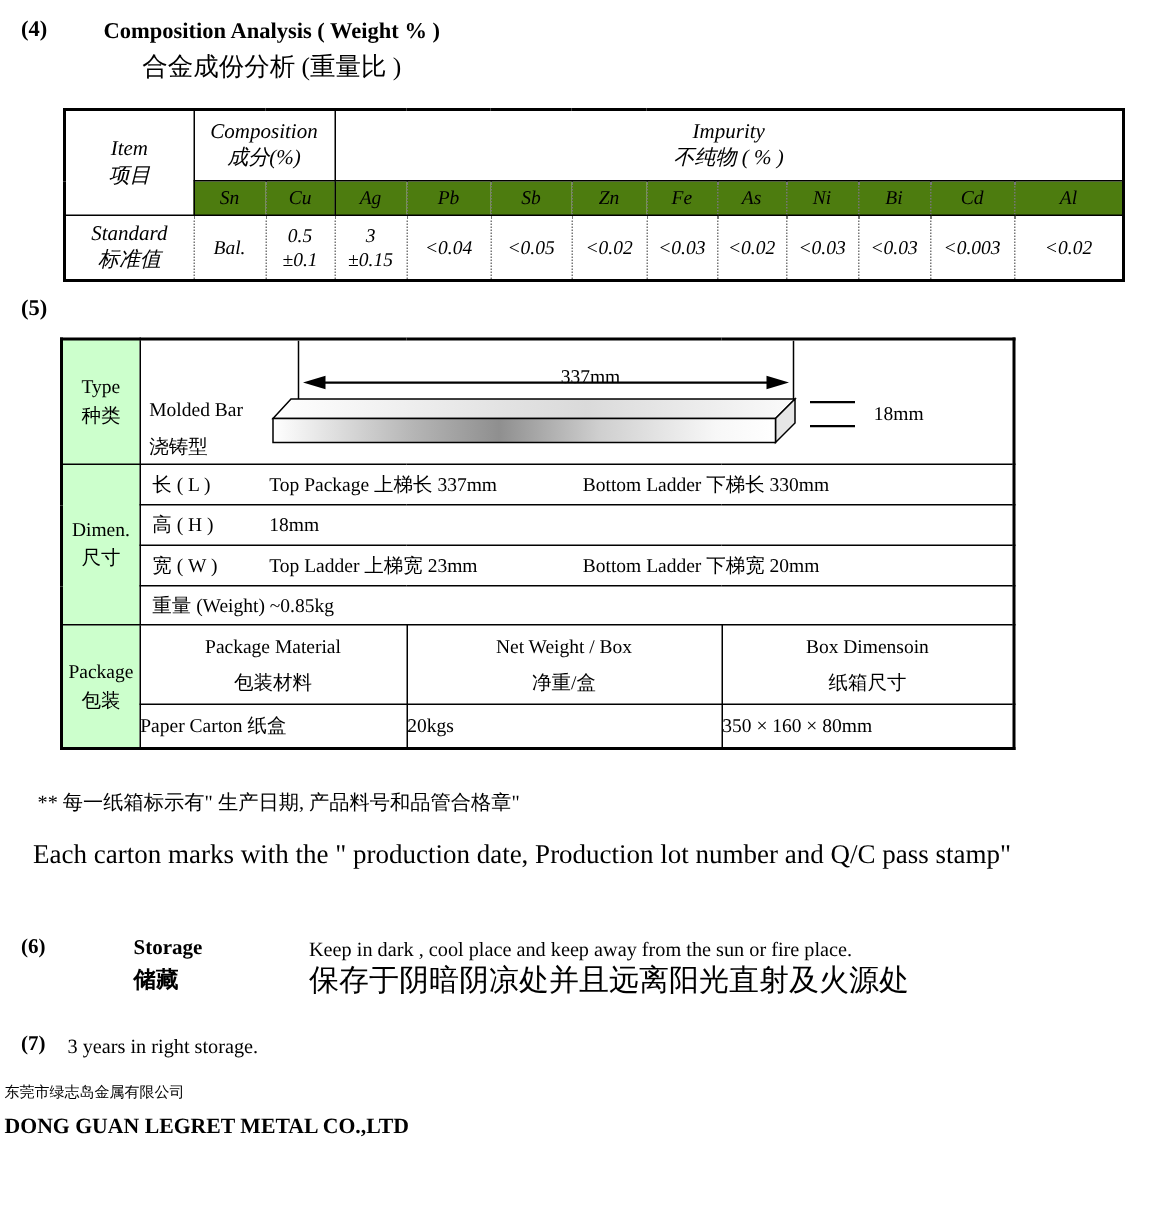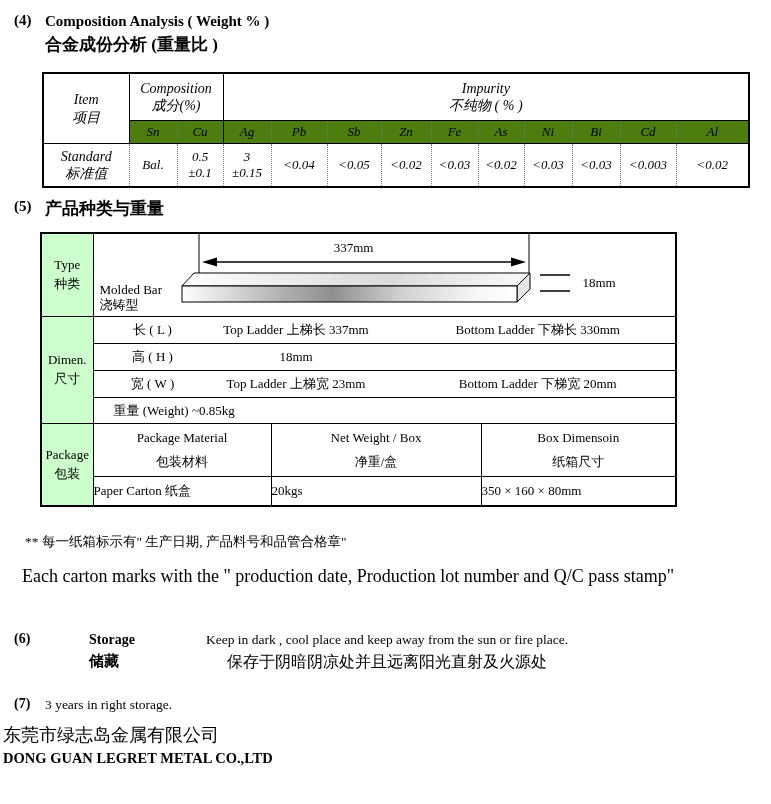--- a/index.html
+++ b/index.html
@@ -3,23 +3,23 @@
 <meta charset="utf-8">
 <style>
   html,body{margin:0;padding:0;background:#fff;}
   .page{position:relative;width:771px;height:804px;background:#fff;overflow:hidden;
         font-family:"Liberation Serif", serif;color:#000;}
   .pre{white-space:pre-line;}
 
   
   .sec-head{display:flex;margin-left:14px;margin-bottom:0;}
   .sec-num{width:31px;font-weight:bold;font-size:15px;padding-top:2px;}
-  .sec-titles{display:flex;flex-direction:column;}
+  .sec-titles{display:flex;flex-direction:column;margin-left:24px;}
   .sec-title-en{font-weight:bold;font-size:15px;line-height:22px;}
-  .sec-title-cn{font-weight:bold;font-size:17px;line-height:26px;}
+  .sec-title-cn{font-weight:normal;font-size:17px;line-height:26px;text-align:center;}
 
   
   table{border-collapse:collapse;table-layout:fixed;}
   .t1{margin:14px 0 0 42px;width:706px;border:2px solid #000;}
   .t1 td{border-top:1px solid #000;border-bottom:1px solid #000;
          border-left:1px dotted #777;border-right:1px dotted #777;
          text-align:center;vertical-align:middle;
          font-style:italic;font-size:13px;line-height:1.25;padding:1px;}
   .t1 .hdr{font-size:14px;}
   .t1 .solid-r{border-right:1px solid #000;}
@@ -27,55 +27,55 @@
   .t1 .rowA td{height:44px;}
   .t1 .rowC td{height:40px;}
 
   
   .t2{margin:10px 0 0 40px;width:635px;border:2px solid #000;}
   .t2 td{border:1px solid #000;font-size:13px;vertical-align:middle;padding:0;}
   .t2 .green{background:#ccffcc;text-align:center;font-size:13px;line-height:1.45;}
   .t2 .type-cell{height:82px;position:relative;}
   .t2 .dim{height:26px;border-bottom:1px dotted #555;}
   .t2 .dim-last{height:25px;}
-  .dim-flex{display:flex;align-items:center;padding-left:20px;text-align:center;}
+  .dim-flex{display:flex;align-items:center;padding-left:8px;}
   .dim-label{width:78px;flex:0 0 78px;}
   .dim-col1{width:209px;flex:0 0 209px;}
   .dim-col2{flex:1;}
   .t2 .pkg-h{height:52px;text-align:center;}
   .t2 .pkg-h div{line-height:24px;}
   .t2 .pkg-v{height:28px;}
 
   
   .type-cell .lbl{position:absolute;font-size:13px;}
-  .molded-en{left:6px;top:48px;text-align:center;}
+  .molded-en{left:6px;top:38px;text-align:center;}
   .molded-cn{left:6px;top:62px;}
-  .len-label{left:200px;top:6px;width:120px;text-align:center;}
+  .len-label{left:200px;top:16px;width:120px;text-align:right;}
   .h-label{left:489px;top:41px;}
   .bar-svg{position:absolute;left:0;top:0;}
 
   
   .note1{margin:26px 0 0 25px;font-size:13.5px;}
   .note2{margin:15px 0 12px 22px;font-size:18px;}
 
   
   .info-block{display:flex;margin-left:14px;}
   .info-num{width:31px;font-weight:bold;font-size:14px;padding-top:2px;}
   .info-label{width:117px;margin-left:44px;}
   .info-label .en{font-weight:bold;font-size:14px;line-height:21px;}
   .info-label .cn{font-weight:bold;font-size:15px;line-height:23px;}
   .info-text .en{font-size:13.5px;line-height:21px;}
-  .info-text .cn{font-size:16px;line-height:23px;text-align:center;}
+  .info-text .cn{font-size:20px;line-height:23px;}
   .blk6{margin-top:42px;}
   .blk7{margin-top:21px;}
 
   
   .footer{margin:10px 0 0 3px;}
   .footer div{line-height:22px;}
-  .f-cn{font-size:18px;font-family:Liberation Mono, monospace;}
+  .f-cn{font-size:10px;}
   .f-en-bold{font-weight:bold;font-size:14.5px;}
 </style>
 </head>
 <body>
 
 <div class="page">
 
   <div class="sec-head" style="padding-top:10px">
     <div class="sec-num">(4)</div>
     <div class="sec-titles">
@@ -140,21 +140,20 @@
       <td class="pre">&lt;0.03</td>
       <td class="pre">&lt;0.003</td>
       <td class="pre">&lt;0.02</td>
     </tr>
   </tbody>
     </table>
 
   <div class="sec-head" style="margin-top:8px">
     <div class="sec-num">(5)</div>
     <div class="sec-titles">
-      <div class="sec-title-cn">产品种类与重量</div>
     </div>
   </div>
 
   <table class="t2">
     <colgroup>
       <col style="width:52px">
         <col style="width:178px">
         <col style="width:210px">
         <col style="width:195px">
     </colgroup>
@@ -196,21 +195,21 @@
         <span class="lbl len-label">337mm</span>
         <span class="lbl h-label">18mm</span>
       </td>
     </tr>
     <tr>
       <td class="green pre" rowspan="4">Dimen.
 尺寸</td>
       <td colspan="3" class="dim">
         <div class="dim-flex">
           <span class="dim-label">长 ( L )</span>
-          <span class="dim-col1">Top Ladder 上梯长 337mm</span>
+          <span class="dim-col1">Top Package 上梯长 337mm</span>
           <span class="dim-col2">Bottom Ladder 下梯长 330mm</span>
         </div>
       </td>
     </tr>
     <tr>
       <td colspan="3" class="dim">
         <div class="dim-flex">
           <span class="dim-label">高 ( H )</span>
           <span class="dim-col1">18mm</span>
           <span class="dim-col2"></span>

